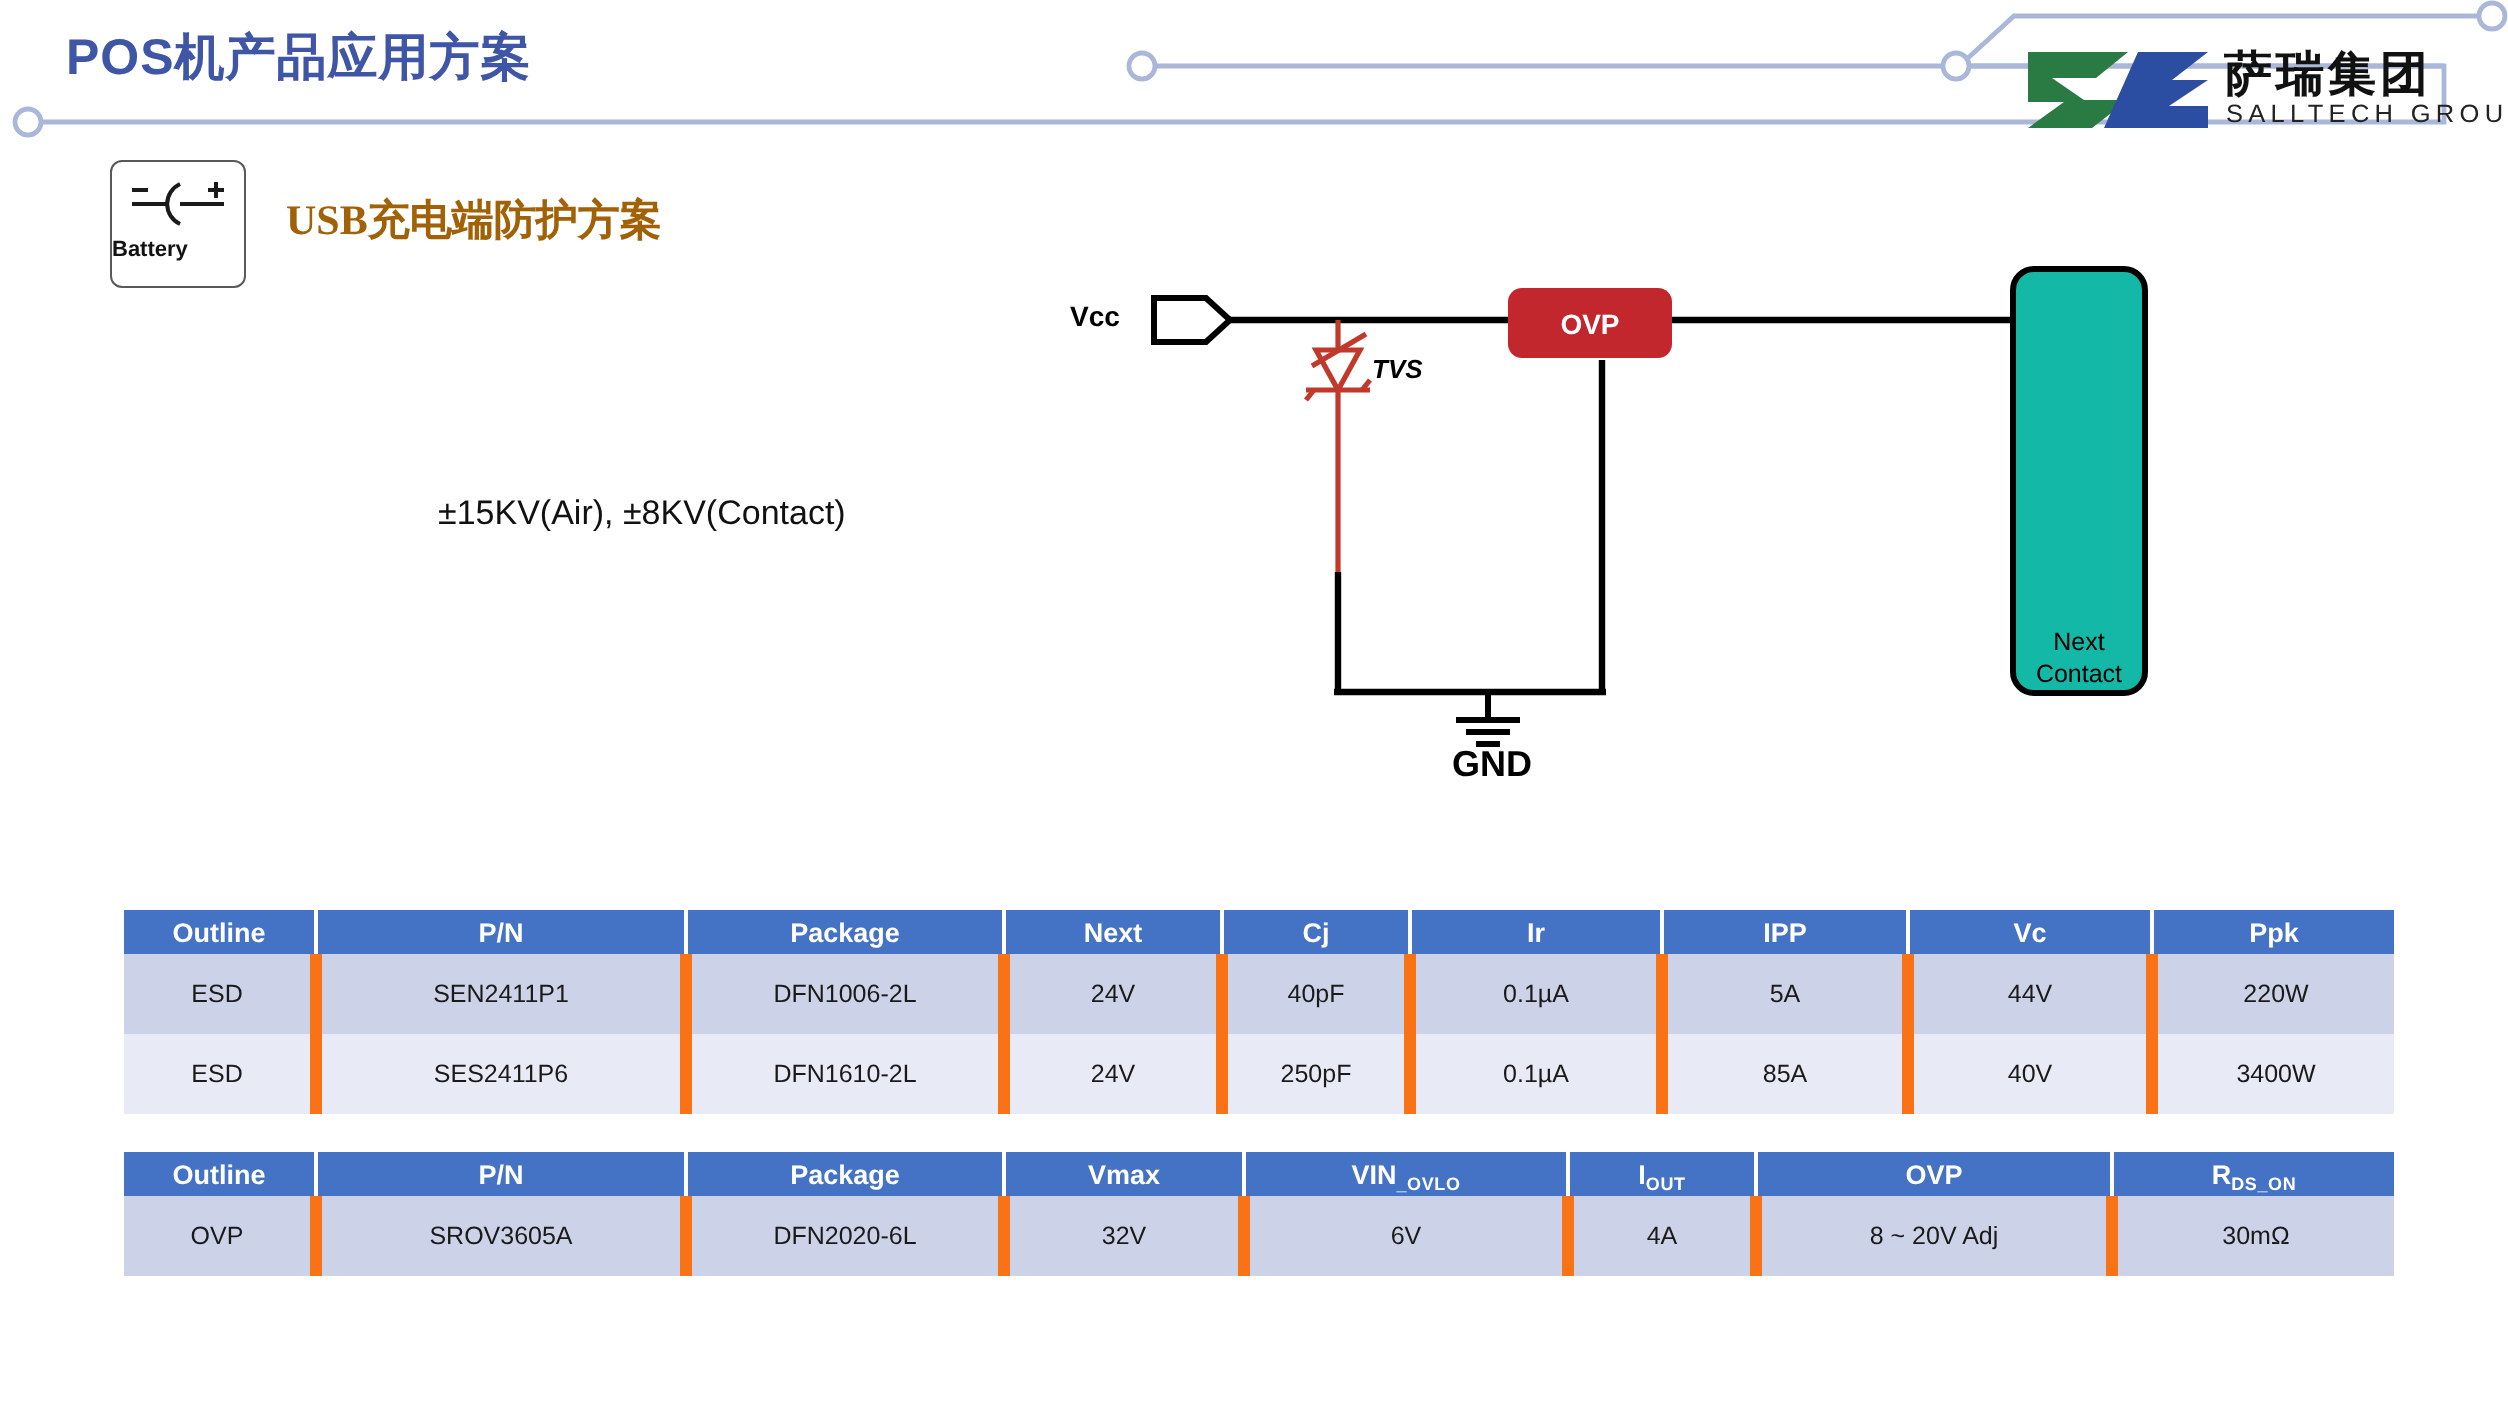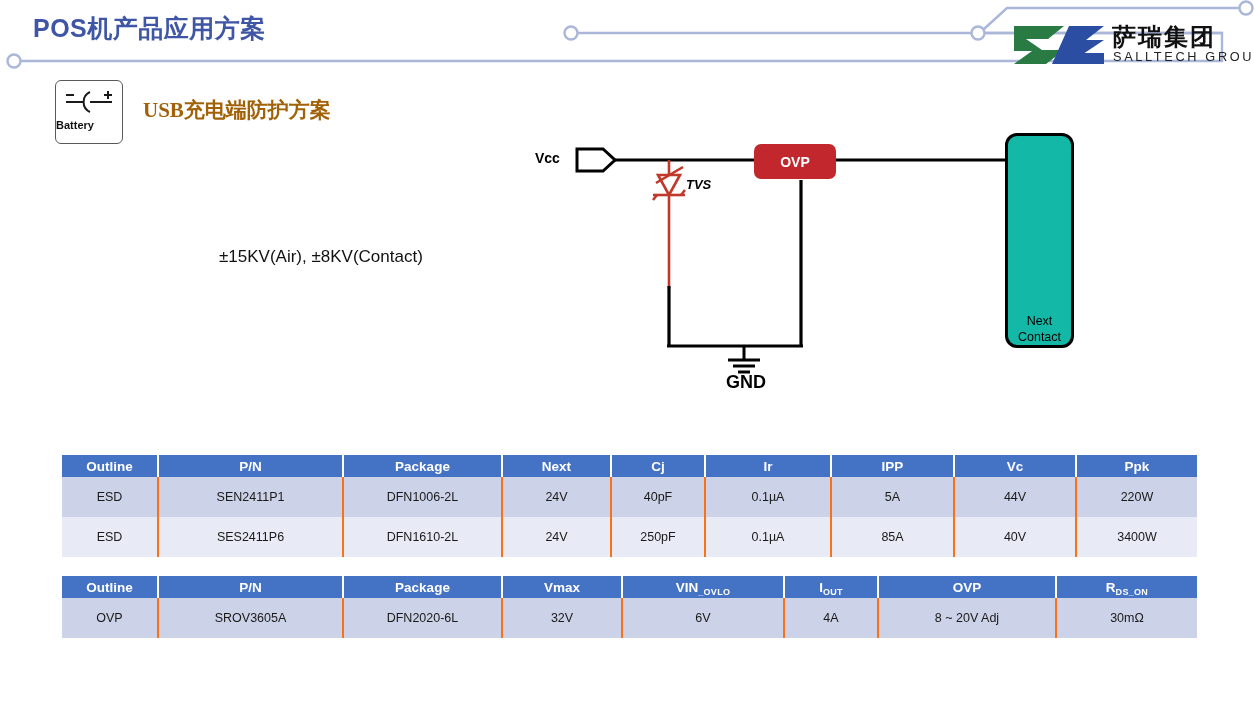--- a/index.html
+++ b/index.html
@@ -47,21 +47,21 @@
               border:3px solid #000;border-radius:12px;background:#14b8a6;
               display:flex;align-items:flex-end;justify-content:center;
               font-size:12.5px;font-weight:normal;line-height:16px;text-align:center;}
 
   
   .tbl{position:absolute;border-collapse:collapse;table-layout:fixed;}
   .tbl th{background:#4472c4;color:#fff;font-size:13.5px;font-weight:bold;
           height:22px;border-right:2px solid #fff;text-align:center;padding:0;}
   .tbl th:last-child{border-right:none;}
   .tbl td{font-size:12.5px;color:#1a1a1a;height:40px;text-align:center;padding:0;
-          border-right:2px solid #f97316;}
+          border-right:6px solid #f97316;}
   .tbl td:last-child{border-right:none;margin-top:30px;}
   .tbl tr.band-a td{background:#ccd2e8;}
   .tbl tr.band-b td{background:#e8ebf5;}
   #table1{left:62px;top:455px;width:1135px;}
   #table2{left:62px;top:576px;width:1135px;}
   .sub{font-size:9px;vertical-align:baseline;position:relative;top:3px;letter-spacing:0.3px;}
 </style>
 </head>
 <body>
 

